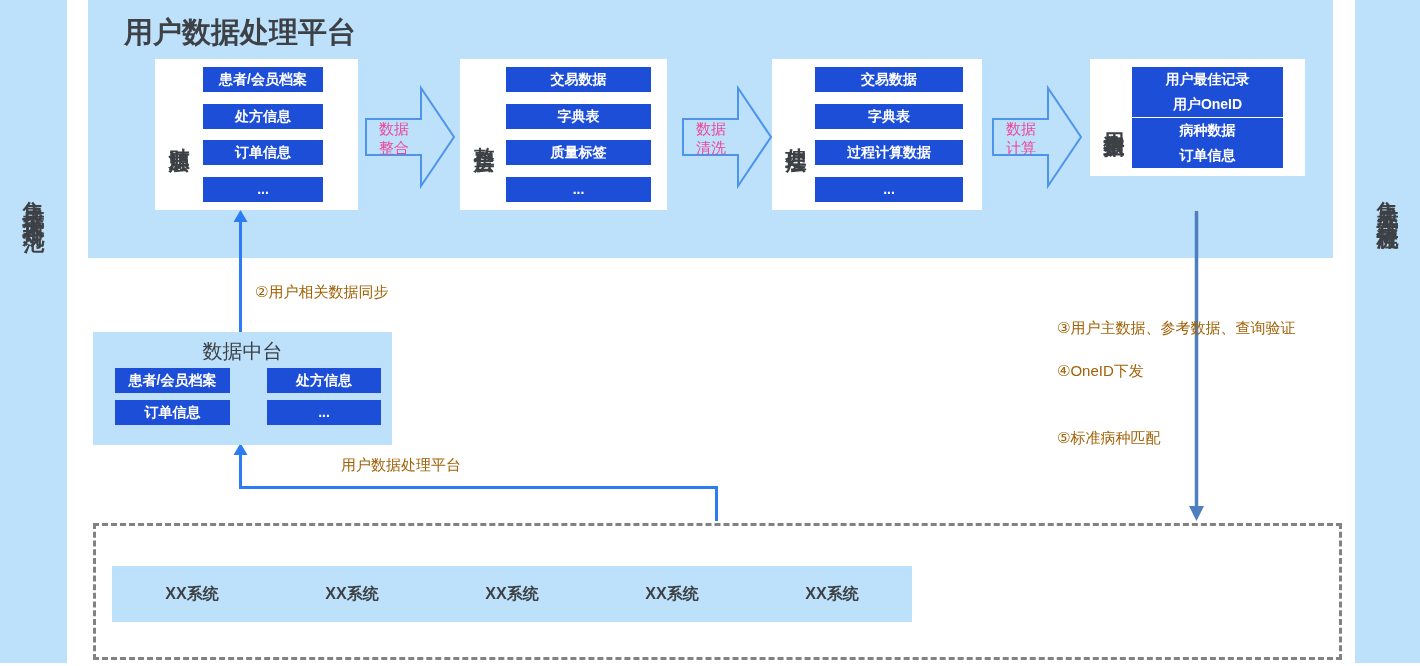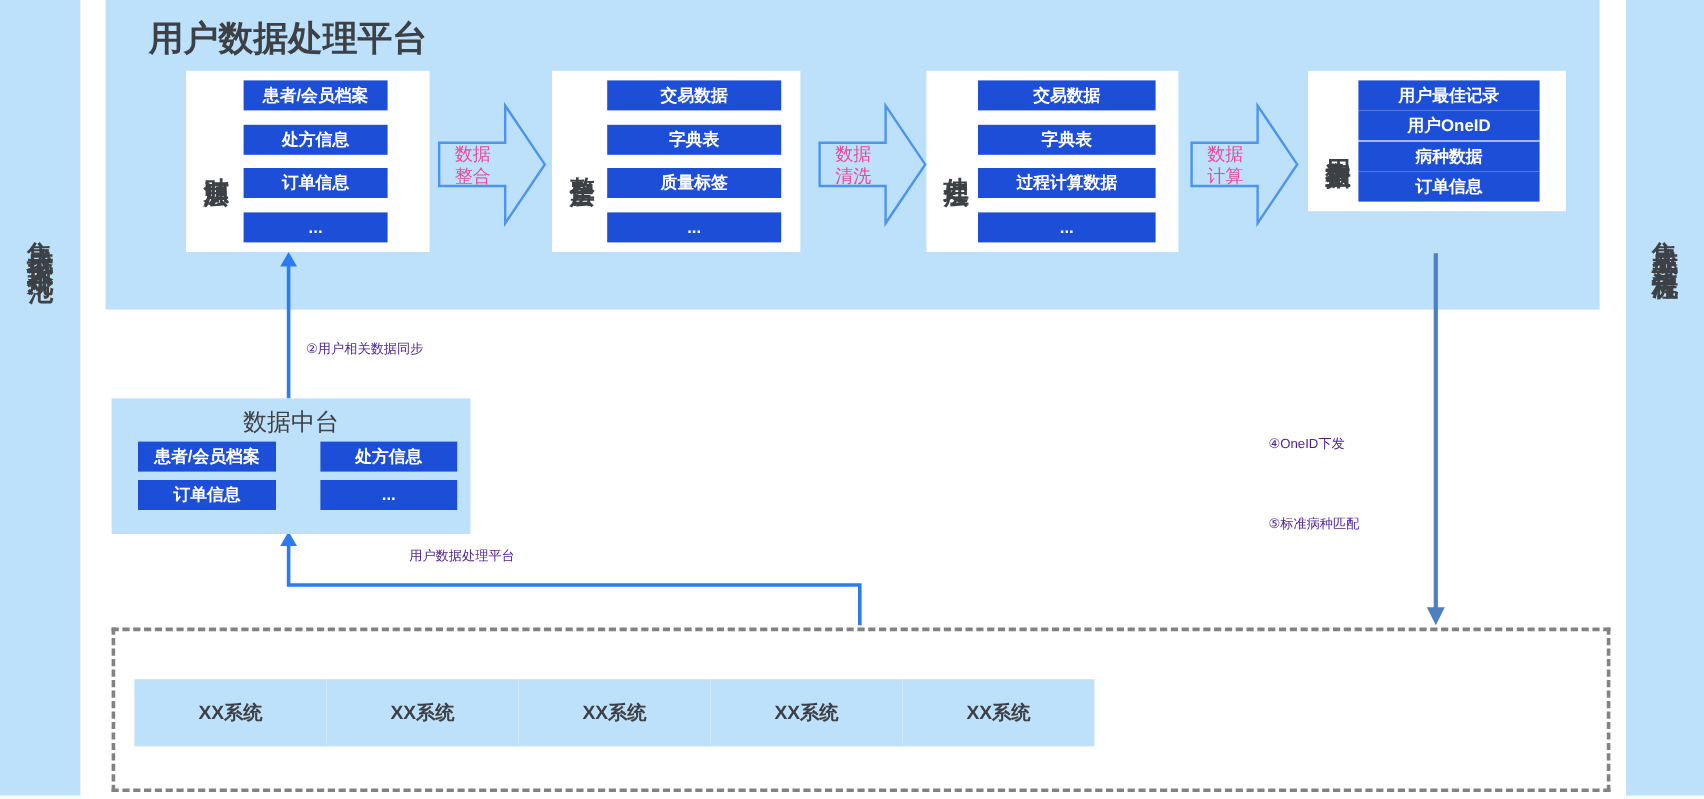--- a/index.html
+++ b/index.html
@@ -32,21 +32,21 @@
   .flow-label{position:absolute;width:52px;text-align:center;font-size:15px;line-height:19px;
               color:#ec4899;white-space:pre-line;}
 
   
   .mid-box{position:absolute;left:93px;top:332px;width:299px;height:113px;background:#bee1fb;}
   .mid-title{margin-top:6px;text-align:center;font-size:20px;font-weight:normal;color:#3d4145;}
   .mid-grid{margin:3px 0 0 22px;display:grid;grid-template-columns:115px 114px;
             column-gap:37px;row-gap:7px;}
 
   
-  .note{position:absolute;font-size:11px;color:#4c1d95;white-space:nowrap;}
+  .note{position:absolute;font-size:15px;color:#a16207;white-space:nowrap;}
 
   
   .dashed-box{position:absolute;left:93px;top:523px;width:1243px;height:131px;
               border:3px dashed #828282;background:transparent;}
   .systems-row{position:absolute;left:112px;top:566px;width:1303px;display:flex;
                }
   .sys-box{width:160px;height:56px;background:#bee1fb;display:flex;align-items:center;
            justify-content:center;font-size:16px;font-weight:bold;color:#3d4145;}
 
   .overlay{position:absolute;left:0;top:0;width:1420px;height:666px;pointer-events:none;}
@@ -142,20 +142,21 @@
 
     <div class="chip">患者/会员档案</div>
         <div class="chip">处方信息</div>
         <div class="chip">订单信息</div>
         <div class="chip">...</div>
       </div>
   </div>
 
   <div class="note" style="left:255px;top:283px;">②用户相关数据同步</div>
   <div class="note" style="left:341px;top:456px;">用户数据处理平台</div>
+  <div class="note" style="left:1057px;top:319px;">③用户主数据、参考数据、查询验证</div>
   <div class="note" style="left:1057px;top:362px;">④OneID下发</div>
   <div class="note" style="left:1057px;top:429px;text-align:center;">⑤标准病种匹配</div>
 
   <div class="dashed-box"></div>
   <div class="systems-row">
 
   <div class="sys-box">XX系统</div>
       <div class="sys-box">XX系统</div>
       <div class="sys-box">XX系统</div>
       <div class="sys-box">XX系统</div>

